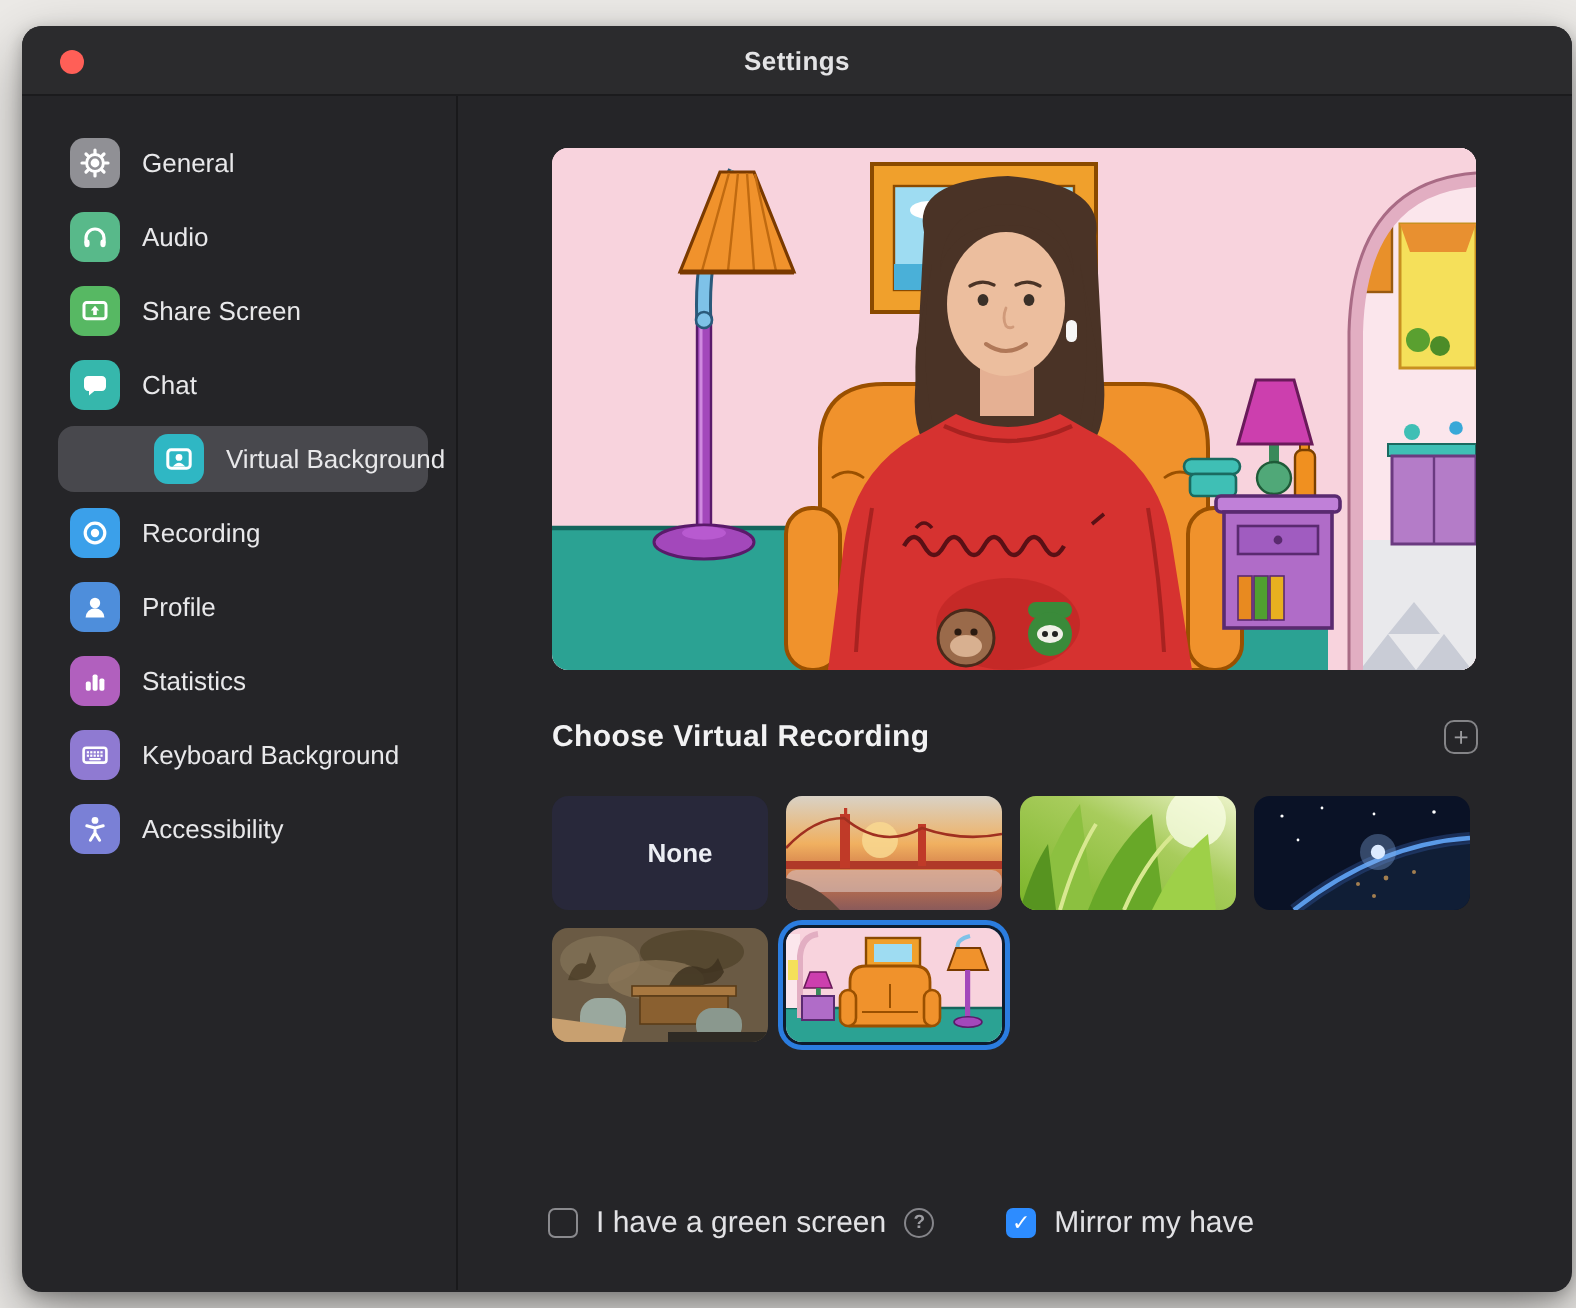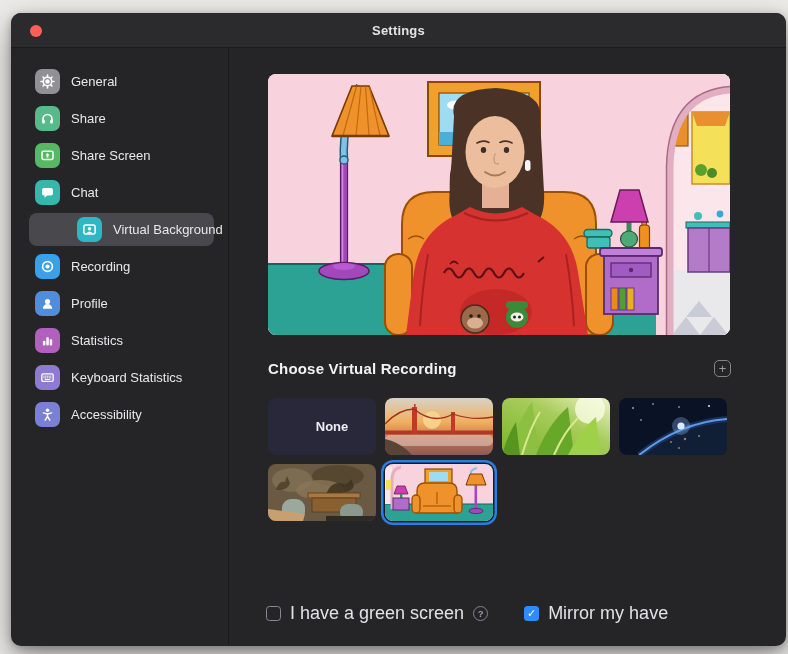--- a/index.html
+++ b/index.html
@@ -14,21 +14,21 @@
   .titlebar {
     position:relative; height:35px; background:#2b2b2d;
     border-bottom:1px solid #1b1b1d; display:flex; align-items:center; justify-content:center;
   }
   .traffic-light {
     position:absolute; left:19px; top:11.5px; width:12px; height:12px;
     border-radius:50%; background:#ff5f57; cursor:pointer;
   }
   .title { color:#e3e3e5; font-size:13px; font-weight:bold; letter-spacing:.2px; }
 
-  .content { display:flex; height:597px; }
+  .content { display:flex; height:597px;gap:8px; }
   .sidebar { width:218px; border-right:1px solid #19191b; padding-top:13px; flex-shrink:0; }
   .side-item {
     display:flex; align-items:center; height:33px; margin:4px 14px 4px 18px;
     padding-left:6px; border-radius:8px; cursor:pointer;
   }
   .side-item.selected { background:#48484d;padding-left:48px; }
   .side-icon {
     width:25px; height:25px; border-radius:7px; flex-shrink:0;
     display:flex; align-items:center; justify-content:center;
   }
@@ -61,21 +61,21 @@
   .thumb-none { background:#28283a; display:flex; align-items:center; justify-content:center; }
   .thumb-none span { color:#eceef4; font-size:13px; font-weight:bold;padding-left:20px; }
 
   .options { position:absolute; left:37px; top:555px; display:flex; align-items:center; }
   .checkbox {
     width:15px; height:15px; border-radius:3.5px; border:1.5px solid #8a8a8e;
     background:transparent; flex-shrink:0;
   }
   .checkbox.checked { border:none; display:flex; align-items:center; justify-content:center; color:#fff; font-size:11px; }
   .opt-group { display:flex; align-items:center; cursor:pointer; }
-  .opt-label { color:#e2e2e5; font-size:18px; margin-left:9px; }
+  .opt-label { color:#e2e2e5; font-size:15px; margin-left:9px; }
   .help-circle {
     width:15px; height:15px; border-radius:50%; border:1.3px solid #85858a;
     color:#9d9da2; font-size:9.5px; display:flex; align-items:center; justify-content:center;
     margin-left:9px; cursor:pointer; font-weight:bold;
   }
   .mirror-group { margin-left:36px; }
 </style>
 </head>
 <body>
 
@@ -111,21 +111,21 @@
 
 
       <div class="side-item">
         <span class="side-icon" style="background-color: rgb(88, 185, 138);">
             <svg width="15" height="15" viewBox="0 0 15 15">
               <path d="M3 10.2 V8 a4.5 4.5 0 0 1 9 0 v2.2" fill="none" stroke="#fff" stroke-width="1.6" stroke-linecap="round"></path>
               <rect x="2.2" y="8.8" width="2.6" height="3.8" rx="1.2" fill="#fff"></rect>
               <rect x="10.2" y="8.8" width="2.6" height="3.8" rx="1.2" fill="#fff"></rect>
             </svg>
           </span>
-        <span class="side-label">Share</span>
+        <span class="side-label">Audio</span>
       </div>
 
       <div class="side-item">
         <span class="side-icon" style="background-color: rgb(87, 184, 99);">
             <svg width="15" height="15" viewBox="0 0 15 15">
               <rect x="2" y="3.2" width="11" height="8.2" rx="1.4" fill="none" stroke="#fff" stroke-width="1.5"></rect>
               <path d="M7.5 4.9 L9.6 7.3 H8.4 V9.5 H6.6 V7.3 H5.4 Z" fill="#fff"></path>
             </svg>
           </span>
         <span class="side-label">Share Screen</span>
@@ -194,21 +194,21 @@
                 <rect x="10.2" y="5.6" width="1.1" height="1.1"></rect>
                 <rect x="3.4" y="7.3" width="1.1" height="1.1"></rect>
                 <rect x="5.1" y="7.3" width="1.1" height="1.1"></rect>
                 <rect x="6.8" y="7.3" width="1.1" height="1.1"></rect>
                 <rect x="8.5" y="7.3" width="1.1" height="1.1"></rect>
                 <rect x="10.2" y="7.3" width="1.1" height="1.1"></rect>
                 <rect x="4.6" y="9" width="5.8" height="1.1" rx="0.4"></rect>
               </g>
             </svg>
           </span>
-        <span class="side-label">Keyboard Statistics</span>
+        <span class="side-label">Keyboard Background</span>
       </div>
 
       <div class="side-item">
         <span class="side-icon" style="background-color: rgb(122, 128, 214);">
             <svg width="15" height="15" viewBox="0 0 15 15">
               <circle cx="7.5" cy="3.2" r="1.7" fill="#fff"></circle>
               <path d="M3.4 5.9 L7.5 7 L11.6 5.9 M7.5 7 V9.4 M7.5 9.4 L5.2 13.1 M7.5 9.4 L9.8 13.1" fill="none" stroke="#fff" stroke-width="1.5" stroke-linecap="round" stroke-linejoin="round"></path>
             </svg>
           </span>
         <span class="side-label">Accessibility</span>

